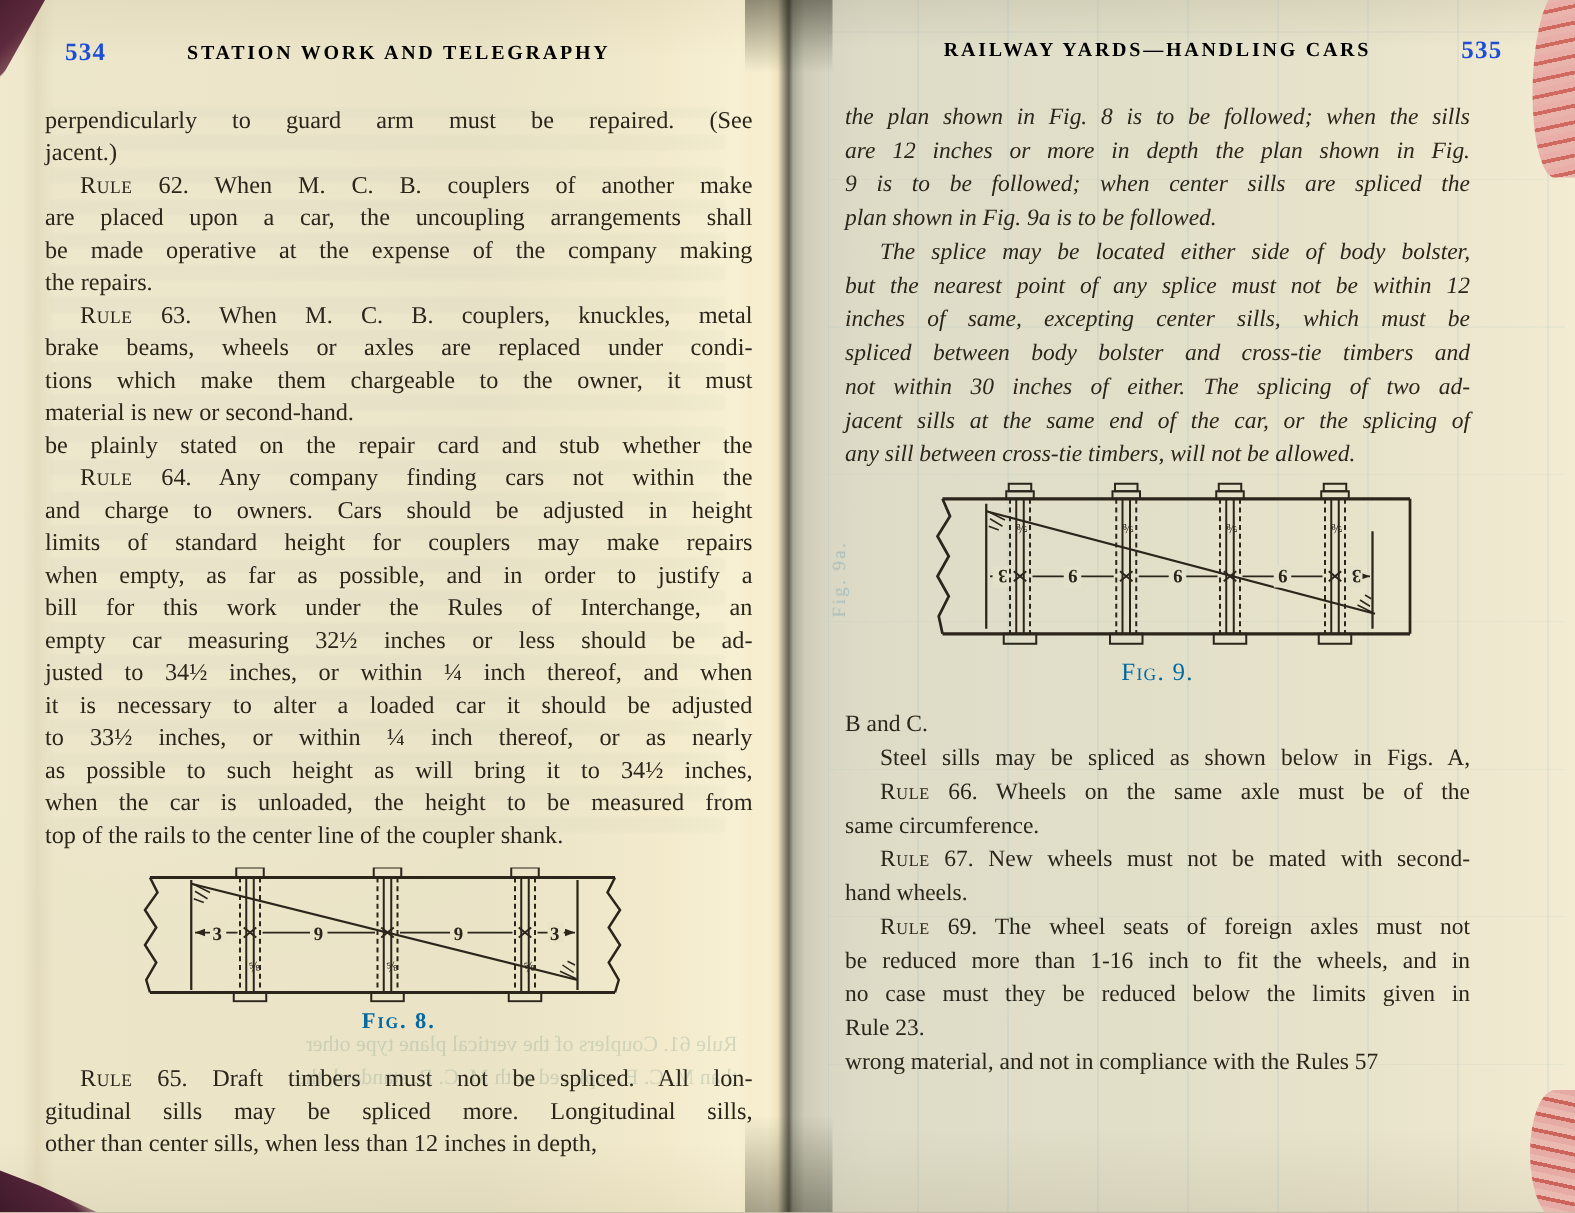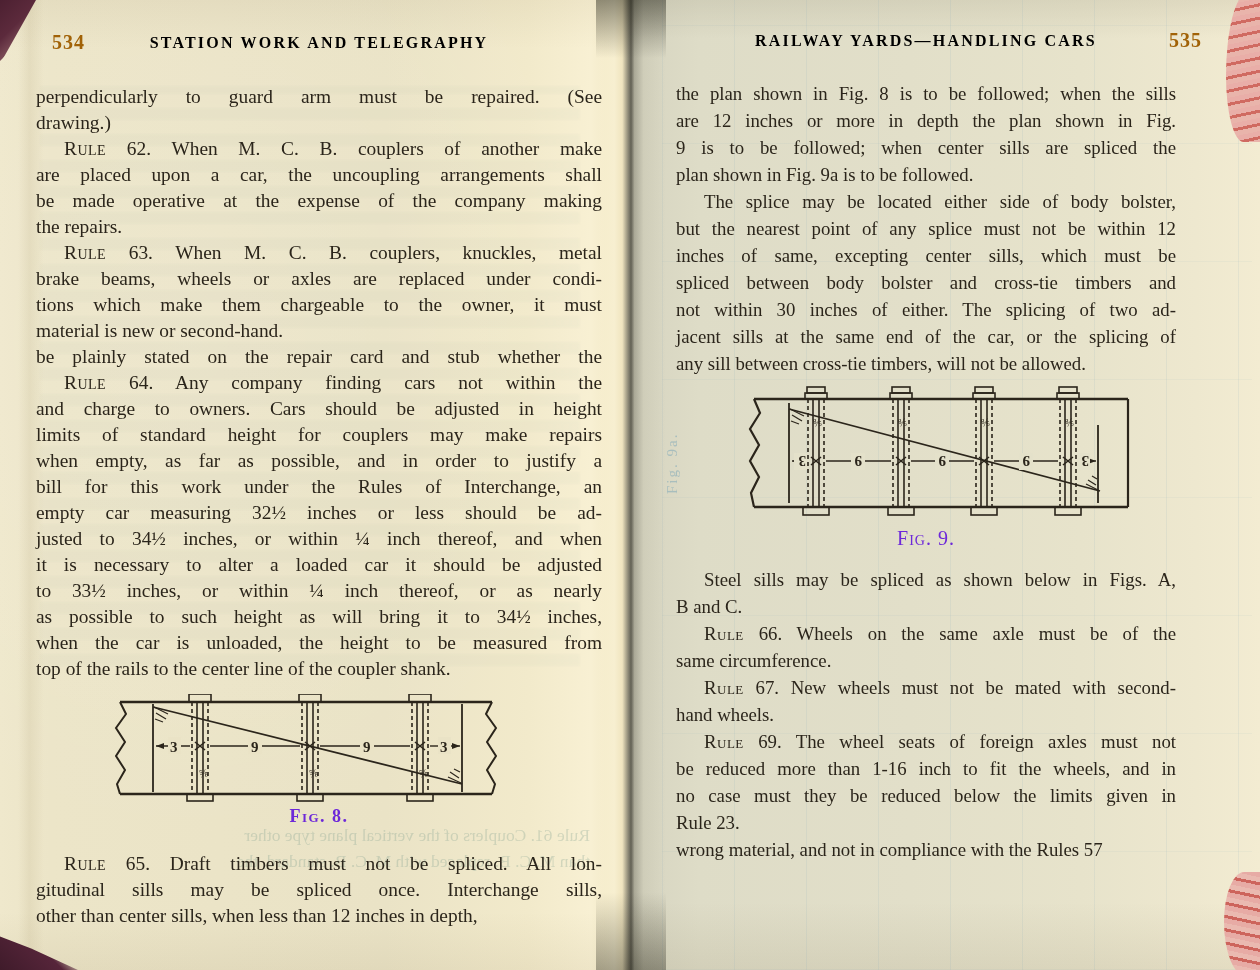--- a/index.html
+++ b/index.html
@@ -59,39 +59,39 @@
     background:repeating-linear-gradient(12deg,#e7aba5 0 5px,#cd645c 5px 8px,#eab9b0 8px 13px); }
   
   .content { position:absolute; }
   .lp-content { left:36px; top:26px; width:566px; }
   .rp-content { left:676px; top:26px; width:500px; }
   .headrow { position:relative; height:26px; margin-top:8px; }
   .pagehead {
     text-align:center; font-size:16px; font-weight:bold; letter-spacing:2.2px;
     color:#000000; white-space:nowrap;
   }
-  .pagenum { position:absolute; top:-3px; font-size:20px; font-weight:bold; color:#a16207; letter-spacing:1px; }
+  .pagenum { position:absolute; top:-3px; font-size:20px; font-weight:bold; color:#1d4ed8; letter-spacing:1px; }
   .pagenum.left-side { left:16px; }
   .pagenum.right-side { right:-26px; }
   .bodyblock { margin-top:24px; }
   .lp-content .bodyblock { font-size:19.4px; line-height:26px; }
   .rp-content .bodyblock { font-size:18.8px; line-height:27px; }
-  .rp-content .bodyblock.first { margin-top:22px; }
+  .rp-content .bodyblock.first { margin-top:22px;font-style:italic; }
   .para { margin:0; }
   .bline { white-space:nowrap; text-align:justify; text-align-last:justify; }
   .bline.lastline { text-align-last:left; }
   .bline.indent { text-indent:28px; }
   .sc { font-variant:small-caps; letter-spacing:.5px; }
   
   .figblock { position:relative; }
   .fig8 { width:392px; margin:12px 0 0 74px; display:block; }
   .fig9 { width:420px; margin:8px 0 0 70px; display:block; }
   .figcaption {
     text-align:center; font-size:18px; font-weight:bold; letter-spacing:1.5px;
-    font-variant:small-caps; color:#6d28d9; margin-top:4px;
+    font-variant:small-caps; color:#0369a1; margin-top:4px;
   }
   .figcaption.f9 { font-weight:normal; font-size:20px; letter-spacing:1px; }
   svg .ink { stroke:#2b251b; fill:none; }
   svg text { font-family:"Liberation Serif", serif; fill:#2b251b; }
   .dimnum { font-size:15px; font-weight:bold; }
   .boltnum { font-size:11.5px; }
   
   .bleed8 {
     position:absolute; left:10px; top:822px; width:580px; pointer-events:none;
     transform:scaleX(-1); color:#6e9486; opacity:.26; font-size:17.5px; line-height:26px;
@@ -134,21 +134,21 @@
   <div class="corner-br"></div>
 
   <div class="content lp-content">
     <div class="headrow">
       <span class="pagenum left-side">534</span>
       <div class="pagehead">STATION WORK AND TELEGRAPHY</div>
     </div>
     <div class="bodyblock">
         <div class="para">
           <div class="bline">perpendicularly to guard arm must be repaired.  (See</div>
-          <div class="bline lastline">drawing.)</div>
+          <div class="bline lastline">jacent.)</div>
         </div>
         <div class="para">
           <div class="bline indent"><span class="sc">Rule</span> 62.  When M. C. B. couplers of another make</div>
           <div class="bline">are placed upon a car, the uncoupling arrangements shall</div>
           <div class="bline">be made operative at the expense of the company making</div>
           <div class="bline lastline">the repairs.</div>
         </div>
         <div class="para">
           <div class="bline indent"><span class="sc">Rule</span> 63.  When M. C. B. couplers, knuckles, metal</div>
           <div class="bline">brake beams, wheels or axles are replaced under condi-</div>
@@ -252,21 +252,21 @@
           <text class="boltnum" x="200" y="84" transform="rotate(-12 200 84)">⅝</text>
           <text class="boltnum" x="310" y="84" transform="rotate(-12 310 84)">⅝</text>
         </g>
       </svg>
       <div class="figcaption">Fig. 8.</div>
     </div>
 
     <div class="bodyblock" style="margin-top:24px">
         <div class="para">
           <div class="bline indent"><span class="sc">Rule</span> 65.  Draft timbers must not be spliced.  All lon-</div>
-          <div class="bline">gitudinal sills may be spliced once.  Interchange sills,</div>
+          <div class="bline">gitudinal sills may be spliced more.  Longitudinal sills,</div>
           <div class="bline lastline">other than center sills, when less than 12 inches in depth,</div>
         </div>
       </div>
   </div>
 
   <div class="content rp-content">
     <div class="headrow" style="margin-top:6px">
       <span class="pagenum right-side">535</span>
       <div class="pagehead">RAILWAY YARDS—HANDLING CARS</div>
     </div>
@@ -382,22 +382,22 @@
           <text class="boltnum" x="149" y="42" transform="rotate(168 155 38)">⅝</text>
           <text class="boltnum" x="232" y="42" transform="rotate(168 238 38)">⅝</text>
           <text class="boltnum" x="316" y="42" transform="rotate(168 322 38)">⅝</text>
         </g>
       </svg>
       <div class="figcaption f9">Fig. 9.</div>
     </div>
 
     <div class="bodyblock" style="margin-top:16px">
         <div class="para">
+          <div class="bline lastline">B and C.</div>
           <div class="bline indent">Steel sills may be spliced as shown below in Figs. A,</div>
-          <div class="bline lastline">B and C.</div>
         </div>
         <div class="para">
           <div class="bline indent"><span class="sc">Rule</span> 66.  Wheels on the same axle must be of the</div>
           <div class="bline lastline">same circumference.</div>
         </div>
         <div class="para">
           <div class="bline indent"><span class="sc">Rule</span> 67.  New wheels must not be mated with second-</div>
           <div class="bline lastline">hand wheels.</div>
         </div>
         <div class="para">

